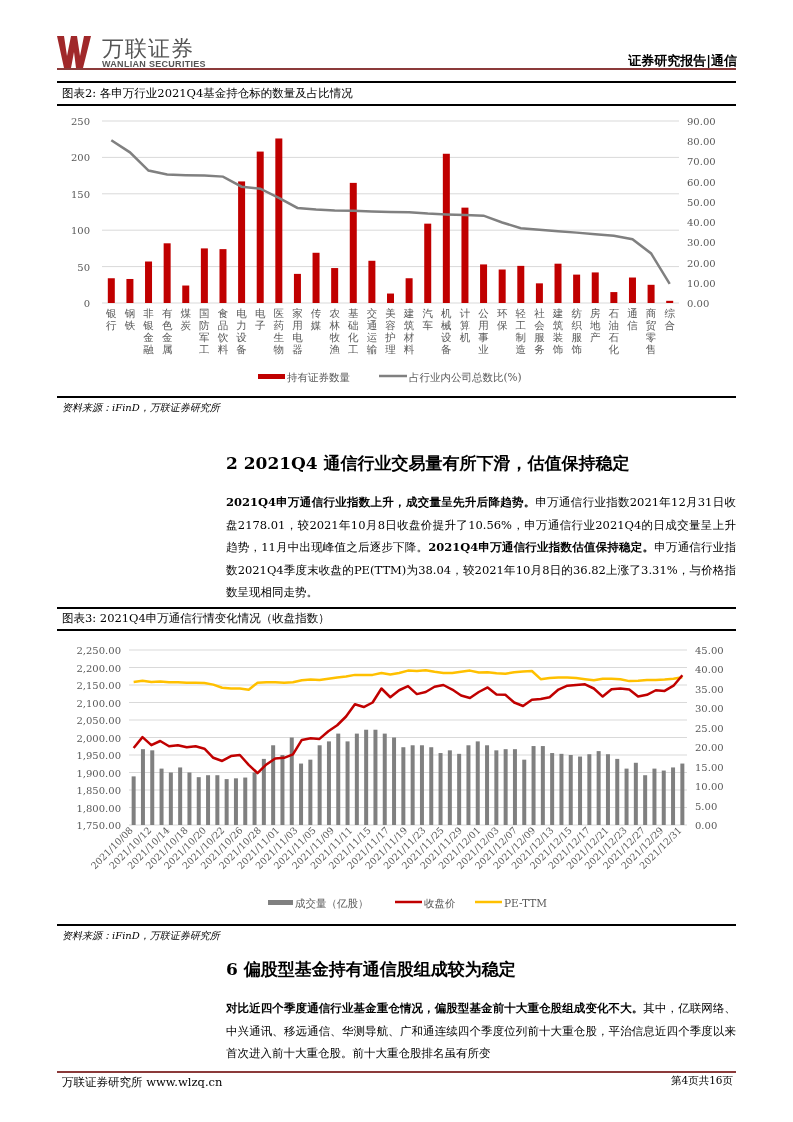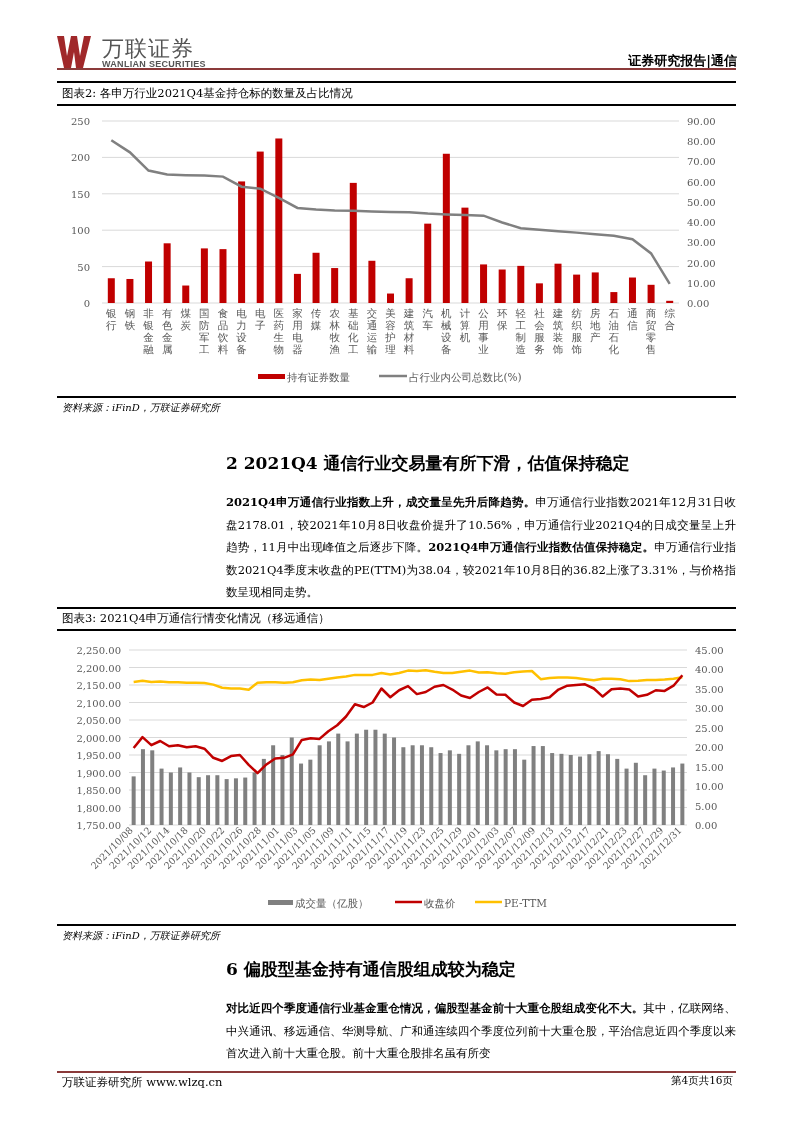--- a/index.html
+++ b/index.html
@@ -203,21 +203,21 @@
   </svg>
 <div class="abs fig-top" style="top:396px"></div>
 <div class="abs source" style="top:401px">资料来源：iFinD，万联证券研究所</div>
 
 <div class="abs h2" style="top:452px">2   2021Q4 通信行业交易量有所下滑，估值保持稳定</div>
 <div class="abs para" style="top:491px">
   <b>2021Q4申万通信行业指数上升，成交量呈先升后降趋势。</b><span>申万通信行业指数2021年12月31日收盘2178.01，较2021年10月8日收盘价提升了10.56%，申万通信行业2021Q4的日成交量呈上升趋势，11月中出现峰值之后逐步下降。</span><b>2021Q4申万通信行业指数估值保持稳定。</b><span>申万通信行业指数2021Q4季度末收盘的PE(TTM)为38.04，较2021年10月8日的36.82上涨了3.31%，与价格指数呈现相同走势。</span>
 </div>
 
 <div class="abs fig-top" style="top:607px"></div>
-<div class="abs fig-title" style="top:611px">图表3:  2021Q4申万通信行情变化情况（移远通信）</div>
+<div class="abs fig-title" style="top:611px">图表3:  2021Q4申万通信行情变化情况（收盘指数）</div>
 <div class="abs fig-top" style="top:629px;height:1.5px"></div>
 <svg class="abs" id="chart2" style="left:57px;top:635px" width="679" height="288">
     <line x1="72" x2="630" y1="190" y2="190" stroke="#d9d9d9" stroke-width="1"></line>
     <text x="64" y="194" text-anchor="end" font-size="10" fill="#595959">1,750.00</text>
     <line x1="72" x2="630" y1="172.5" y2="172.5" stroke="#d9d9d9" stroke-width="1"></line>
     <text x="64" y="176.5" text-anchor="end" font-size="10" fill="#595959">1,800.00</text>
     <line x1="72" x2="630" y1="155" y2="155" stroke="#d9d9d9" stroke-width="1"></line>
     <text x="64" y="159" text-anchor="end" font-size="10" fill="#595959">1,850.00</text>
     <line x1="72" x2="630" y1="137.5" y2="137.5" stroke="#d9d9d9" stroke-width="1"></line>
     <text x="64" y="141.5" text-anchor="end" font-size="10" fill="#595959">1,900.00</text>

